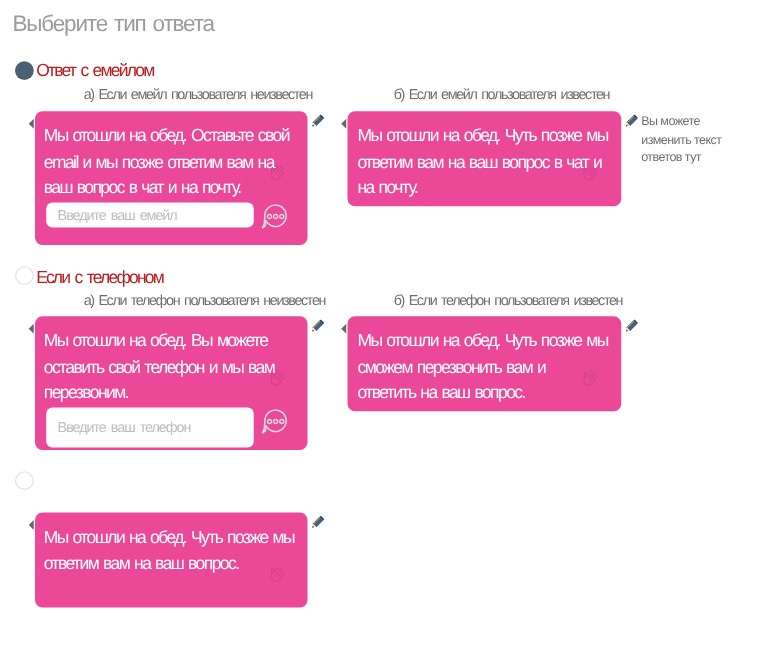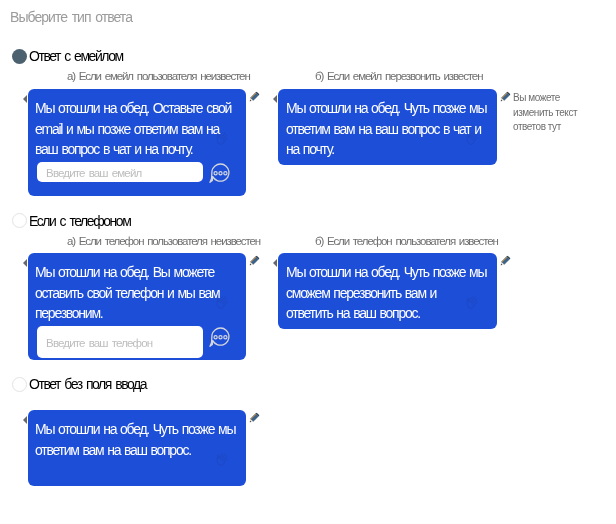--- a/index.html
+++ b/index.html
@@ -1,30 +1,30 @@
 <!DOCTYPE html>
 <html><head>
 <meta charset="utf-8">
 <title>Выберите тип ответа</title>
 <style>
   html,body{margin:0;padding:0;background:#ffffff;}
   body{width:616px;height:524px;font-family:"Liberation Sans",sans-serif;overflow:hidden;}
   .page{position:relative;width:616px;height:524px;background:#fff;}
 
-  .title{position:absolute;left:10px;top:9px;font-size:14px;letter-spacing:-0.95px;word-spacing:1.6px;
+  .title{position:absolute;left:10px;top:9px;font-size:18px;letter-spacing:-0.95px;word-spacing:1.6px;
          color:#9b9b9b;white-space:nowrap;}
 
   .radio{position:absolute;width:15px;height:15px;border-radius:50%;box-sizing:border-box;}
   .radio.on{background:#4c6170;}
   .radio.off{background:#ffffff;border:1px solid #e3e3e3;}
 
-  .opt-label{position:absolute;font-size:14px;letter-spacing:-1.45px;word-spacing:1.8px;color:#000000;white-space:nowrap;}
+  .opt-label{position:absolute;font-size:14px;letter-spacing:-1.45px;word-spacing:1.8px;color:#b91c1c;white-space:nowrap;}
   .sublabel{position:absolute;font-size:11.5px;letter-spacing:-1.1px;word-spacing:1.7px;color:#6f6f6f;white-space:nowrap;margin-left:40px;}
 
-  .bubble{position:absolute;background:#1d4ed8;border-radius:6px;box-sizing:border-box;}
+  .bubble{position:absolute;background:#ec4899;border-radius:6px;box-sizing:border-box;}
   .tail{position:absolute;left:-4.6px;top:6.4px;width:0;height:0;
         border-top:4.4px solid transparent;border-bottom:4.1px solid transparent;
         border-right:4.7px solid #63676f;}
   .btext{position:absolute;font-size:14px;line-height:20.5px;letter-spacing:-1.25px;word-spacing:1.2px;color:#ffffff;}
 
   .field{position:absolute;background:#ffffff;border-radius:5px;box-sizing:border-box;}
   .field .ph{position:absolute;left:9.5px;top:50%;transform:translateY(-45%);
              font-size:11.5px;letter-spacing:-0.85px;word-spacing:1.7px;color:#bdbdbd;white-space:nowrap;}
 
   .sendicon{position:absolute;}
@@ -70,21 +70,21 @@
 </svg>
 
 <div class="page">
 
   <div class="title">Выберите тип ответа</div>
 
   <div class="radio on" style="left:12px;top:49px;"></div>
   <div class="opt-label" style="left:29px;top:48px;">Ответ с емейлом</div>
 
   <div class="sublabel" style="left:27px;top:70px;">а) Если емейл пользователя неизвестен</div>
-  <div class="sublabel" style="left:275px;top:70px;">б) Если емейл перезвонить известен</div>
+  <div class="sublabel" style="left:275px;top:70px;">б) Если емейл пользователя известен</div>
 
   <div class="bubble" style="left:28px;top:89px;width:218px;height:107px;">
     <div class="tail"></div>
     <svg class="wm" style="left:186px;top:42px" width="16" height="15">
         <use href="#ic-hand"></use>
       </svg>
     <div class="btext" style="left:7px;top:9px;width:203px;">Мы отошли на обед. Оставьте свой email и мы позже ответим вам на ваш вопрос в чат и на почту.</div>
     <div class="field" style="left:8.6px;top:72.6px;width:166px;height:20px;">
       <span class="ph">Введите ваш емейл</span>
     </div>
@@ -137,21 +137,20 @@
     <svg class="wm" style="left:186px;top:42px" width="16" height="15">
         <use href="#ic-hand"></use>
       </svg>
     <div class="btext" style="left:8px;top:9px;width:200.4px;">Мы отошли на обед. Чуть позже мы сможем перезвонить вам и ответить на ваш вопрос.</div>
   </div>
   <svg class="pencil" style="left:497.5px;top:253.5px" width="14" height="14">
       <use href="#ic-pencil"></use>
     </svg>
 
   <div class="radio off" style="left:12px;top:377px;"></div>
-  <div class="opt-label" style="left:29px;top:376px;">Ответ без поля ввода</div>
 
   <div class="bubble" style="left:28px;top:410px;width:218px;height:76px;">
     <div class="tail"></div>
     <svg class="wm" style="left:186px;top:42px" width="16" height="15">
         <use href="#ic-hand"></use>
       </svg>
     <div class="btext" style="left:7px;top:9px;width:203px;">Мы отошли на обед. Чуть позже мы ответим вам на ваш вопрос.</div>
   </div>
   <svg class="pencil" style="left:246.5px;top:410.5px" width="14" height="14">
       <use href="#ic-pencil"></use>

